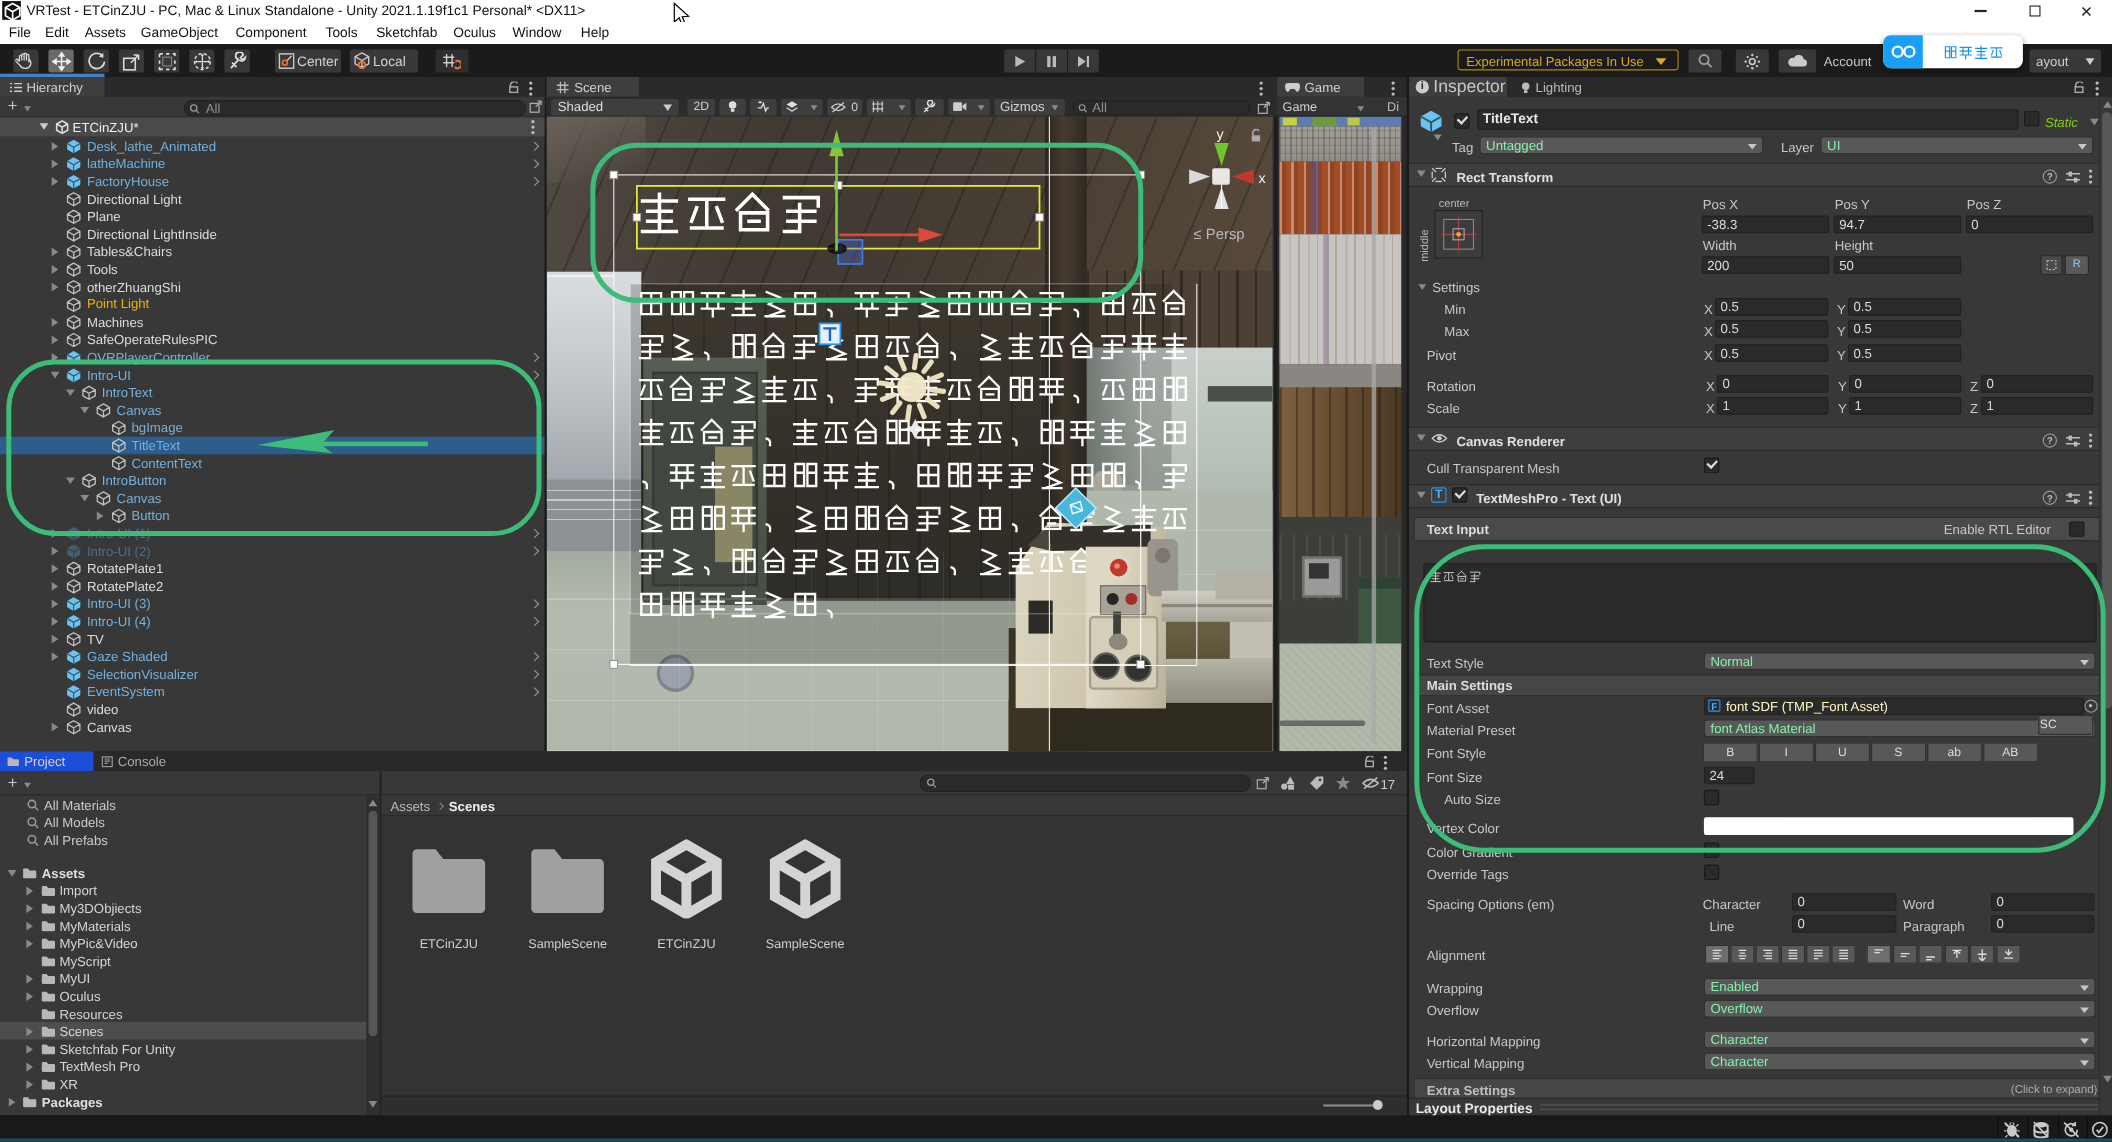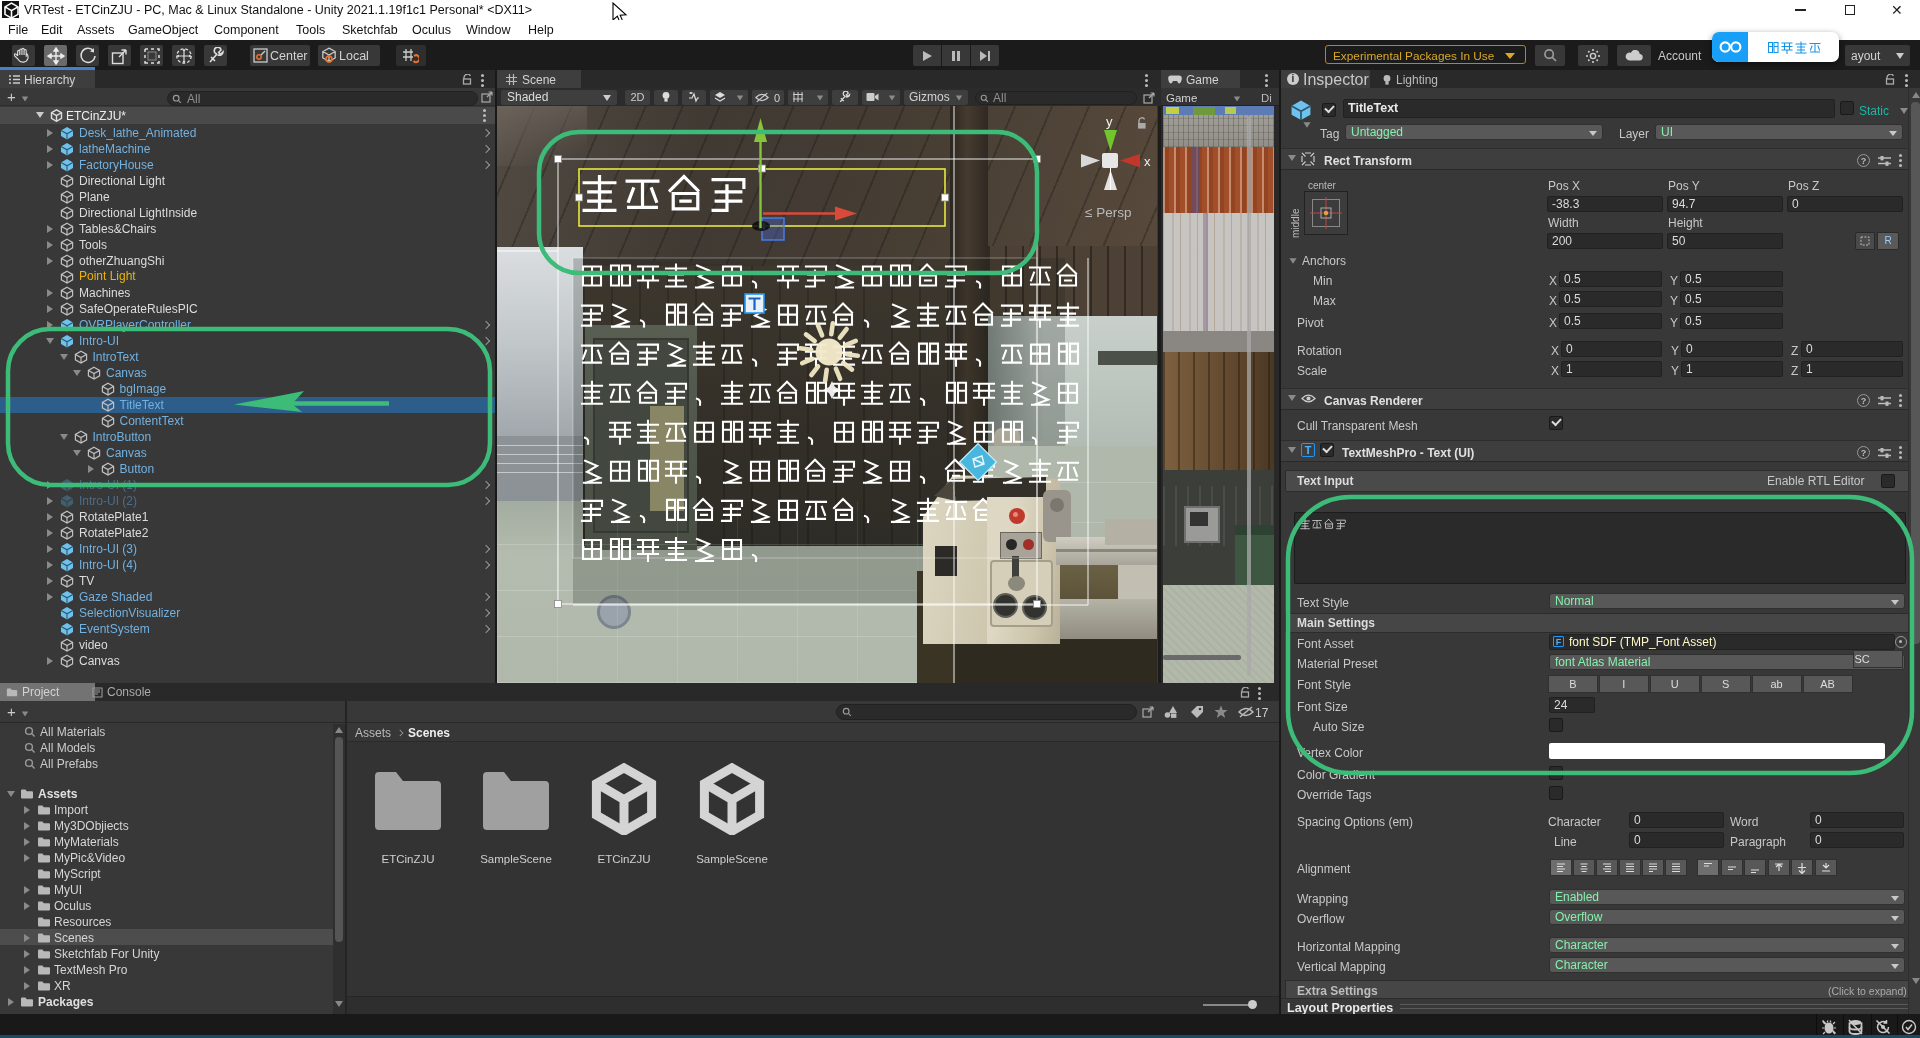--- a/index.html
+++ b/index.html
@@ -407,21 +407,21 @@
     </svg>
 <div class="tx" style="left:79.0px;top:567px;color:#dcdcdc">video</div>
 <span class="tri-r" style="left:47.0px;top:587px"></span>
 <svg class="a" style="left:60.0px;top:584px;opacity:1" width="14" height="14" viewBox="0 0 14 14">
       <use href="#gcube"></use>
     </svg>
 <div class="tx" style="left:79.0px;top:583px;color:#dcdcdc">Canvas</div>
 </div>
 <div class="a" style="left:0;top:683px;width:1280px;height:331px;background:#383838">
 <div class="a" style="left:0;top:0;width:1280px;height:18px;background:#292929"></div>
-<div class="a" style="left:0;top:0;width:95px;height:18px;background:#737373">
+<div class="a" style="left:0;top:0;width:85px;height:18px;background:#1d4ed8">
       <svg width="12" height="10" viewBox="0 0 14 11" style="position:absolute;left:6px;top:4px">
         <use href="#sfold"></use>
       </svg>
       <span class="tx" style="left:22px;top:1px">Project</span>
     </div>
 <svg class="a" style="left:92px;top:4px" width="11" height="11" viewBox="0 0 11 11">
       <path d="M1 1h9v9H1zM3 3h5M3 5h5M3 7h3" stroke="#999" stroke-width="1.1" fill="none"></path>
     </svg>
 <div class="tx" style="left:107px;top:1px;color:#aaa">Console</div>
 <svg class="a" style="left:1240px;top:4px" width="11" height="11" viewBox="0 0 11 11">
@@ -948,21 +948,21 @@
       <rect x="1.5" y="5" width="7" height="5" fill="none" stroke="#aaa" stroke-width="1.3"></rect>
     </svg>
 <span class="vmenu" style="left:624px;top:9px"></span>
 <svg class="a" style="left:9px;top:29px" width="22" height="22" viewBox="0 0 14 14">
       <use href="#bcube"></use>
     </svg>
 <span class="tri-d" style="left:22px;top:52px;transform:scale(.9)"></span>
 <div class="cb on" style="left:41px;top:33px"></div>
 <div class="fld" style="left:62px;top:29px;width:492px;height:19px;font-weight:bold;font-size:12.5px;line-height:17px;color:#e8e8e8">TitleText</div>
 <div class="cb" style="left:559px;top:31px"></div>
-<div class="tx" style="left:578px;top:33px;color:#14b8a6;font-size:12px;">Static</div>
+<div class="tx" style="left:578px;top:33px;color:#84cc16;font-size:12px;font-style:italic;">Static</div>
 <span class="tri-d" style="left:619px;top:38px"></span>
 <div class="tx" style="left:39px;top:56px;color:#c8c8c8;font-size:12px;">Tag</div>
 <div class="dd" style="left:64px;top:54px;width:258px;height:16px">Untagged</div>
 <div class="tx" style="left:338px;top:56px;color:#c8c8c8;font-size:12px;">Layer</div>
 <div class="dd" style="left:374px;top:54px;width:248px;height:16px">UI</div>
 <div class="hdr" style="top:78px"></div>
 <span class="tri-d" style="left:7px;top:85px"></span>
 <svg class="a" style="left:20px;top:82px" width="14" height="14" viewBox="0 0 14 14">
       <path d="M4 1h6M4 13h6M1 4v6M13 4v6" stroke="#ccc" stroke-width="1.2"></path>
       <path d="M1 1l3.5 3.5M13 1 9.5 4.5M1 13l3.5-3.5M13 13 9.5 9.5" stroke="#ccc" stroke-width="1.2"></path>
@@ -994,21 +994,21 @@
 <div class="tx" style="left:387px;top:145px;color:#c8c8c8;font-size:12px;">Height</div>
 <div class="fld" style="left:266px;top:163px;width:116px;height:16px">200</div>
 <div class="fld" style="left:386px;top:163px;width:116px;height:16px">50</div>
 <div class="a" style="left:574px;top:162px;width:20px;height:18px;background:#4a4a4a;border-radius:2px 0 0 2px;border:1px solid #2a2a2a">
       <svg width="10" height="10" style="position:absolute;left:4px;top:3px">
         <rect x="1" y="1" width="8" height="8" fill="none" stroke="#bbb" stroke-dasharray="2 1.4"></rect>
       </svg>
     </div>
 <div class="a" style="left:596px;top:162px;width:22px;height:18px;background:#5a5a5a;border-radius:0 2px 2px 0;border:1px solid #2a2a2a;color:#9cf;font-size:10px;text-align:center;line-height:16px">R</div>
 <span class="tri-d" style="left:8px;top:188px;transform:scale(.9)"></span>
-<div class="tx" style="left:21px;top:183px;color:#c8c8c8;font-size:12px;">Anchors</div>
+<div class="tx" style="left:21px;top:183px;color:#c8c8c8;font-size:12px;">Settings</div>
 <div class="tx" style="left:32px;top:203px;color:#c8c8c8;font-size:12px;">Min</div>
 <div class="tx" style="left:268px;top:203px;color:#c8c8c8;font-size:12px;">X</div>
 <div class="fld" style="left:278px;top:201px;width:103px;height:16px">0.5</div>
 <div class="tx" style="left:389px;top:203px;color:#c8c8c8;font-size:12px;">Y</div>
 <div class="fld" style="left:399px;top:201px;width:103px;height:16px">0.5</div>
 <div class="tx" style="left:32px;top:223px;color:#c8c8c8;font-size:12px;">Max</div>
 <div class="tx" style="left:268px;top:223px;color:#c8c8c8;font-size:12px;">X</div>
 <div class="fld" style="left:278px;top:221px;width:103px;height:16px">0.5</div>
 <div class="tx" style="left:389px;top:223px;color:#c8c8c8;font-size:12px;">Y</div>
 <div class="fld" style="left:399px;top:221px;width:103px;height:16px">0.5</div>

